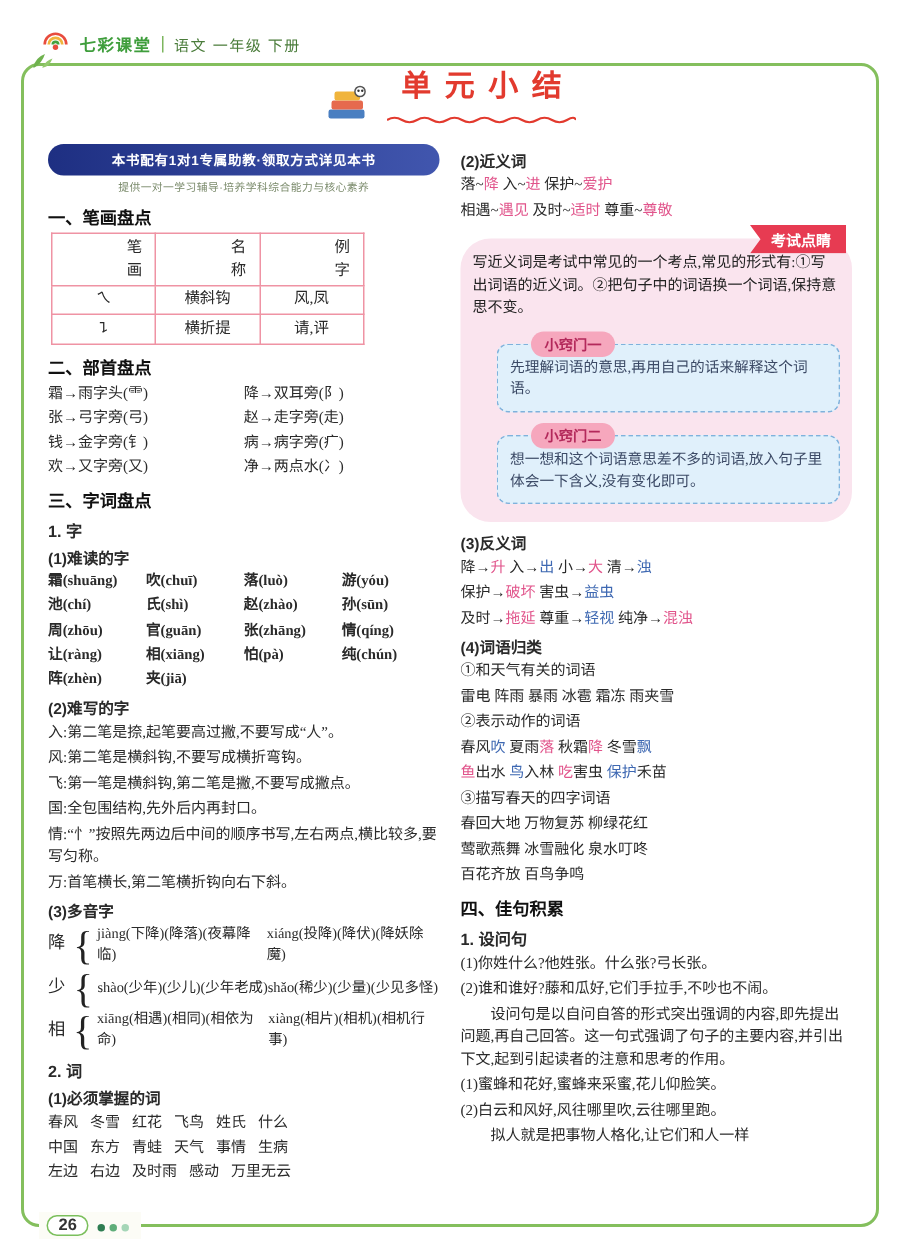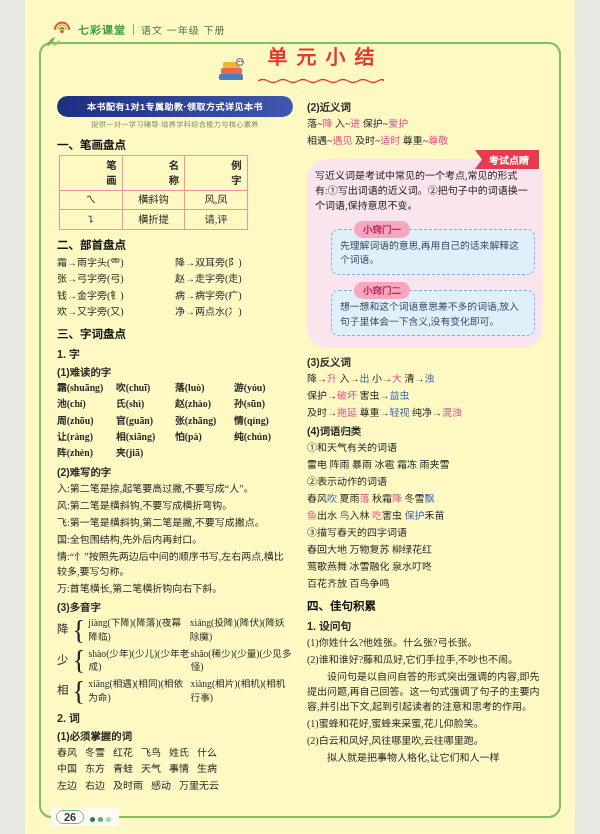--- a/index.html
+++ b/index.html
@@ -1,20 +1,20 @@
 <!DOCTYPE html>
 <html lang="zh-CN"><head>
 <meta charset="utf-8">
 <style>
   * { margin:0; padding:0; box-sizing:border-box; }
   html,body { background:#e8e8e2; }
   body { font-family:"Liberation Serif","DejaVu Serif",serif; color:#2a2a2a; }
 
-  .page { position:relative; width:550px; height:834px; margin:0 auto;
-          background:#fef9c3; overflow:hidden; }
+  .page { position:relative; width:600px; height:834px; margin:0 auto;
+          background:#ffffff; overflow:hidden; }
 
   
   .frame { position:absolute; left:14px; right:14px; top:42px; bottom:16px;
            border:2px solid #84bf5d; border-radius:12px; pointer-events:none; }
 
   
   .header { position:absolute; top:18px; left:28px; right:28px; height:22px;
             display:flex; align-items:center; gap:7px; z-index:2; }
   .brand { font:700 11px "Liberation Sans",sans-serif; color:#3f9e3c; letter-spacing:1px; }
   .vsep  { width:1px; height:11px; background:#7db65e; }
@@ -41,21 +41,21 @@
 
   
   .sec  { font:700 11.5px "Liberation Sans",sans-serif; color:#111; margin:6px 0 3px; }
   .sub  { font:700 10.8px "Liberation Sans",sans-serif; margin:4px 0 2px; }
   .sub2 { font:700 10.4px "Liberation Sans",sans-serif; margin:3px 0 2px; }
 
   
   .stroke-table { border-collapse:collapse; margin:2px 0 5px 2px; width:80%; }
   .stroke-table th, .stroke-table td { border:1px solid #ef93a4; padding:1.5px 5px;
         text-align:center; font-size:10.3px; }
-  .stroke-table th { font-family:"Liberation Sans",sans-serif; font-weight:700;padding-left:46px; }
+  .stroke-table th { font-family:"Liberation Sans",sans-serif; font-weight:400;padding-left:46px; }
   .stroke-glyph { font-size:11px; }
 
   
   .wrow { display:flex; margin:1.5px 0; }
   .wrow .w { white-space:nowrap; }
   .half .wrow .w    { flex:0 0 50%; }
   .quarter .wrow .w { flex:0 0 25%; font-size:9.8px;font-weight:bold; }
   .wordgrid .wrow .w{ margin-right:8px; }
 
   .pline { margin:2px 0; }

